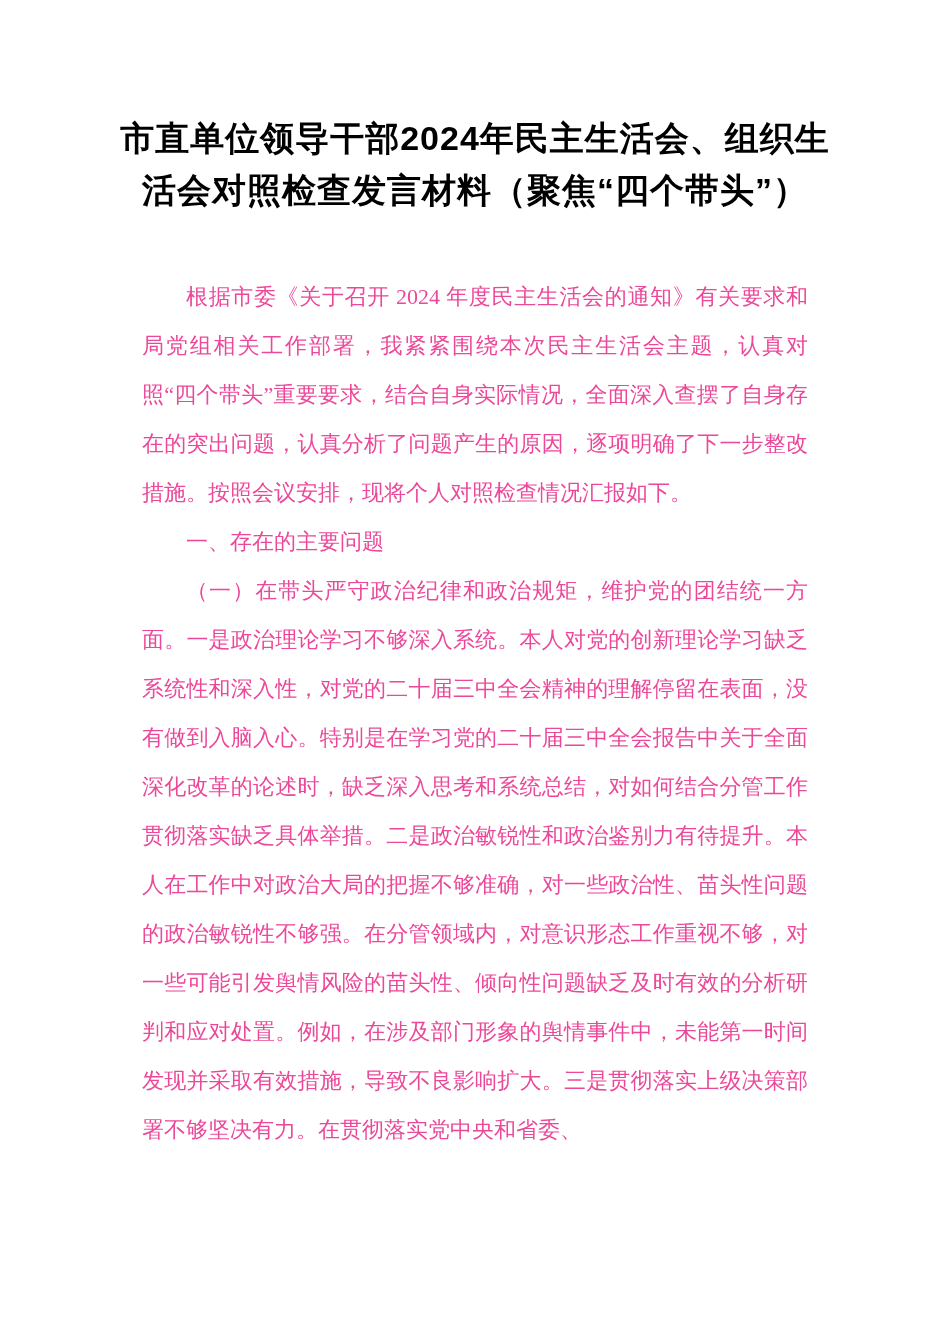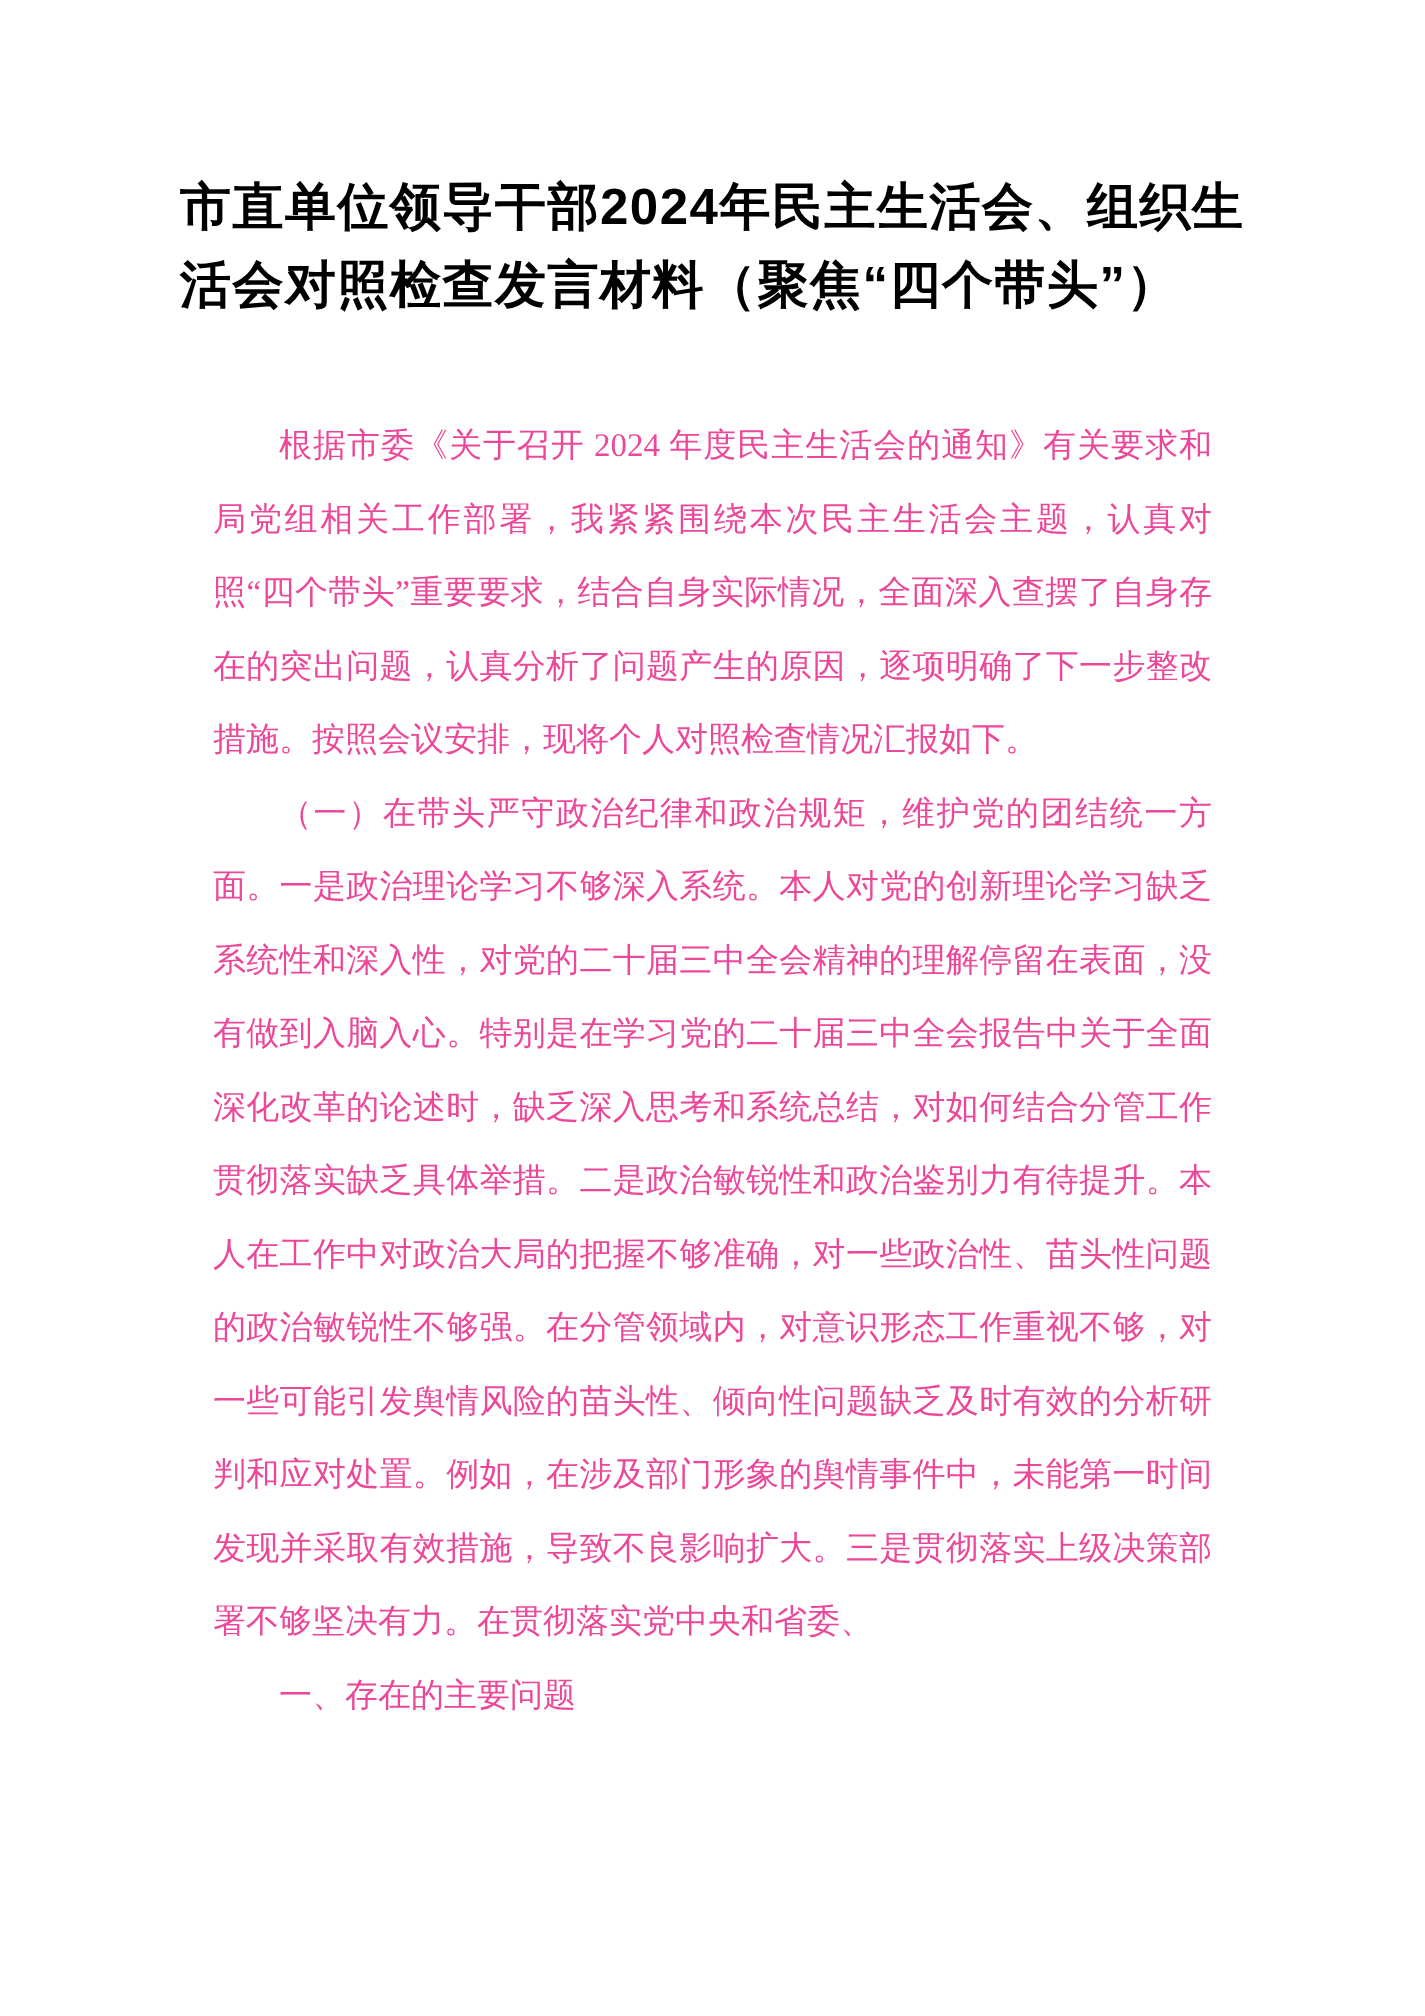--- a/index.html
+++ b/index.html
@@ -14,20 +14,21 @@
     background: #ffffff;
     overflow: hidden;
   }
   .doc-title {
     margin: 112px 120px 0 120px;
     font-family: "Liberation Sans", sans-serif;
     font-weight: bold;
     font-size: 34px;
     line-height: 52px;
     letter-spacing: 1px;
+    text-align: center;
     color: #000000;
   }
   .doc-body {
     margin: 56px 142px 0 142px;
     font-family: "Liberation Serif", serif;
     font-size: 22px;
     line-height: 49px;
     text-align: justify;
     color: #ec4899;
   }
@@ -38,16 +39,16 @@
     word-break: break-all;
   }
 </style>
 </head>
 <body>
 
 <div class="page">
   <h1 class="doc-title">市直单位领导干部2024年民主生活会、组织生活会对照检查发言材料（聚焦“四个带头”）</h1>
   <div class="doc-body">
     <p>根据市委《关于召开 2024 年度民主生活会的通知》有关要求和局党组相关工作部署，我紧紧围绕本次民主生活会主题，认真对照“四个带头”重要要求，结合自身实际情况，全面深入查摆了自身存在的突出问题，认真分析了问题产生的原因，逐项明确了下一步整改措施。按照会议安排，现将个人对照检查情况汇报如下。</p>
+    <p>一、存在的主要问题</p>
     <p>（一）在带头严守政治纪律和政治规矩，维护党的团结统一方面。一是政治理论学习不够深入系统。本人对党的创新理论学习缺乏系统性和深入性，对党的二十届三中全会精神的理解停留在表面，没有做到入脑入心。特别是在学习党的二十届三中全会报告中关于全面深化改革的论述时，缺乏深入思考和系统总结，对如何结合分管工作贯彻落实缺乏具体举措。二是政治敏锐性和政治鉴别力有待提升。本人在工作中对政治大局的把握不够准确，对一些政治性、苗头性问题的政治敏锐性不够强。在分管领域内，对意识形态工作重视不够，对一些可能引发舆情风险的苗头性、倾向性问题缺乏及时有效的分析研判和应对处置。例如，在涉及部门形象的舆情事件中，未能第一时间发现并采取有效措施，导致不良影响扩大。三是贯彻落实上级决策部署不够坚决有力。在贯彻落实党中央和省委、</p>
-    <p>一、存在的主要问题</p>
   </div>
 </div>
 
 </body></html>

